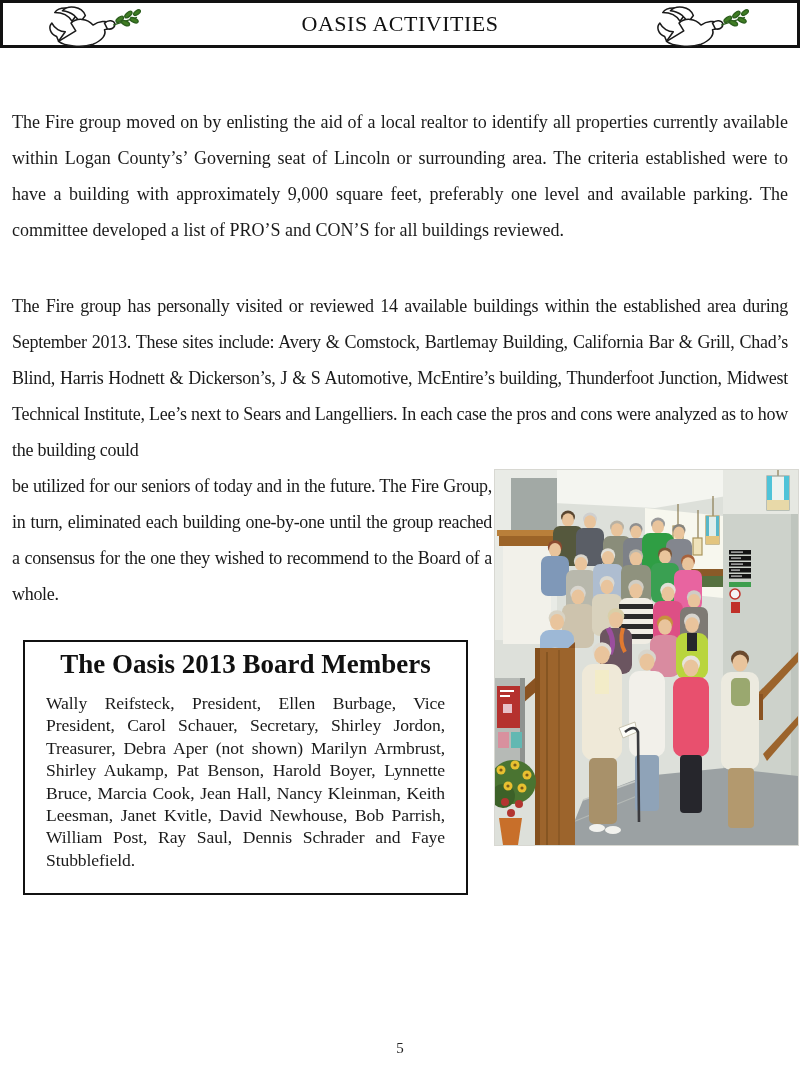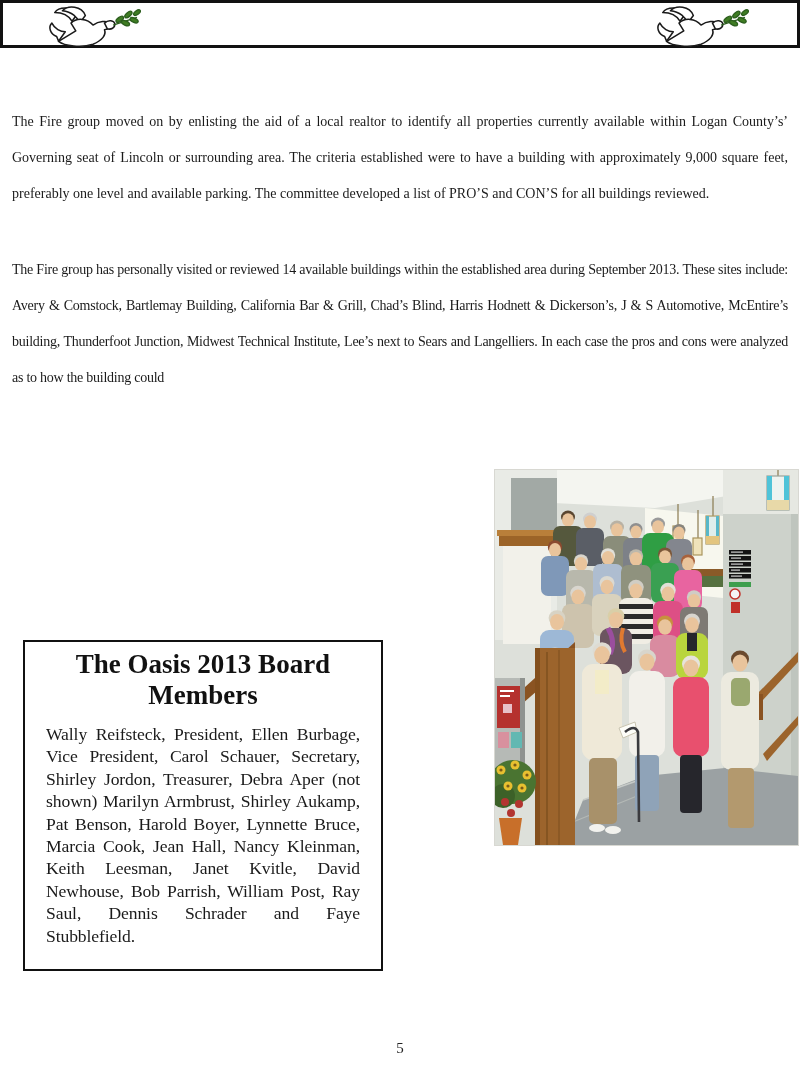--- a/index.html
+++ b/index.html
@@ -23,34 +23,34 @@
     font-size:22px;letter-spacing:.5px;color:#111;
     font-weight:400;
   }
   .dove{position:absolute;top:1px;width:96px;height:44px;}
   .dove.left{left:42px;}
   .dove.right{left:650px;}
   
   .content{position:absolute;top:48px;left:0;right:0;padding:0 12px;}
   .para{
     margin:0;
-    font-size:14px;line-height:36px;
+    font-size:18px;line-height:36px;
     text-align:justify;
   }
   .para.first{margin-top:56px;}
   .para.tight{letter-spacing:-0.25px;margin-top:40px;}
   .para.wrap{width:480px;letter-spacing:-0.3px;}
   
   .photo{
     position:absolute;left:495px;top:470px;width:303px;height:375px;
     outline:1px solid #d8d8d2;
   }
   
   .board-box{
-    position:absolute;left:23px;top:640px;width:360px;
+    position:absolute;left:23px;top:640px;width:445px;
     box-sizing:border-box;
     border:2px solid #111;
     padding:5px 9px 10px 9px;
     background:#fff;
   }
   .board-title{
     margin:2px 0 4px 0;
     text-align:center;
     font-size:27px;font-weight:700;color:#111;
   }
@@ -81,20 +81,21 @@
       </g>
       <g stroke="#2c5e1e" stroke-width="1.4" fill="#3f7d23">
         <path d="M71 22 L96 14" fill="none"></path>
         <ellipse cx="78" cy="16" rx="4.5" ry="2.2" transform="rotate(-35 78 16)"></ellipse>
         <ellipse cx="84" cy="20" rx="4.5" ry="2.2" transform="rotate(25 84 20)"></ellipse>
         <ellipse cx="87" cy="11" rx="4.5" ry="2.2" transform="rotate(-40 87 11)"></ellipse>
         <ellipse cx="93" cy="17" rx="4.5" ry="2.2" transform="rotate(25 93 17)"></ellipse>
         <ellipse cx="96" cy="9" rx="4" ry="2" transform="rotate(-35 96 9)"></ellipse>
       </g>
     </svg>
+    <div class="page-title">OASIS ACTIVITIES</div>
     <svg class="dove right" viewBox="0 0 100 46" aria-hidden="true">
       <g stroke="#1a1a1a" stroke-width="1.6" fill="#ffffff" stroke-linejoin="round">
         <path d="M34 10 C27 2 14 3 10 9 C19 9 25 13 28 18 Z"></path>
         <path d="M42 12 C38 2 24 1 18 7 C28 8 34 14 36 20 Z"></path>
         <path d="M12 34 C5 31 3 24 7 20 C10 26 16 29 21 29 L14 39 Z"></path>
         <path d="M14 39 C20 44 38 46 50 42 C60 38 64 32 62 27 C68 26 70 23 69 20 C64 17 56 18 50 22 C44 15 33 14 27 20 L32 28 Z"></path>
         <path d="M62 20 C66 16 72 17 73 21 C73 25 69 27 65 26 Z"></path>
       </g>
       <g stroke="#2c5e1e" stroke-width="1.4" fill="#3f7d23">
         <path d="M71 22 L96 14" fill="none"></path>
@@ -103,20 +104,21 @@
         <ellipse cx="87" cy="11" rx="4.5" ry="2.2" transform="rotate(-40 87 11)"></ellipse>
         <ellipse cx="93" cy="17" rx="4.5" ry="2.2" transform="rotate(25 93 17)"></ellipse>
         <ellipse cx="96" cy="9" rx="4" ry="2" transform="rotate(-35 96 9)"></ellipse>
       </g>
     </svg>
   </div>
 
   <div class="content">
     <p class="para first">The Fire group moved on by enlisting the aid of a local realtor to identify all properties currently available within Logan County’s’ Governing seat of Lincoln or surrounding area.  The criteria established were to have a building with approximately 9,000 square feet, preferably one level and available parking.  The committee developed a list of PRO’S and CON’S for all buildings reviewed.</p>
     <p class="para tight">The Fire group has personally visited or reviewed 14 available buildings within the established area during September 2013. These sites include: Avery &amp; Comstock, Bartlemay Building, California Bar &amp; Grill, Chad’s Blind, Harris Hodnett &amp; Dickerson’s, J &amp; S Automotive, McEntire’s building, Thunderfoot Junction, Midwest Technical Institute, Lee’s next to Sears and Langelliers.   In each case the pros and cons were analyzed as to how the building could</p>
+    <p class="para wrap">be utilized for our seniors of today and in the future.  The Fire Group, in turn, eliminated each building one-by-one until the group reached a consensus for the one they wished to recommend to the Board of a whole.</p>
   </div>
 
   <svg class="photo" viewBox="0 0 303 375" role="img">
 
     <rect width="303" height="375" fill="#dde0da"></rect>
     <polygon points="0,0 303,0 303,14 160,38 0,30" fill="#f4f5f0"></polygon>
     <polygon points="150,38 228,46 228,128 150,120" fill="#f7f7ee"></polygon>
     <rect x="228" y="0" width="75" height="46" fill="#e6e8e2"></rect>
     <rect x="228" y="44" width="75" height="331" fill="#cdd2cb"></rect>
     <rect x="296" y="44" width="7" height="331" fill="#bfc5be"></rect>

